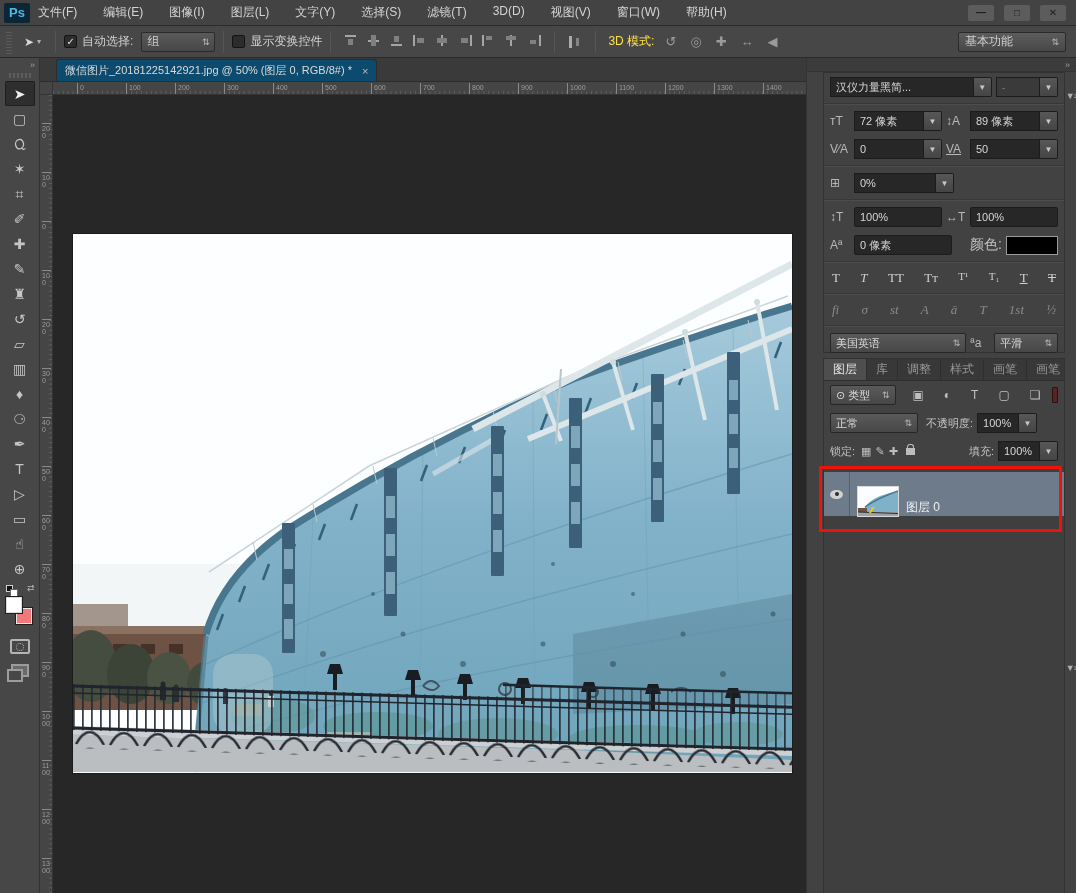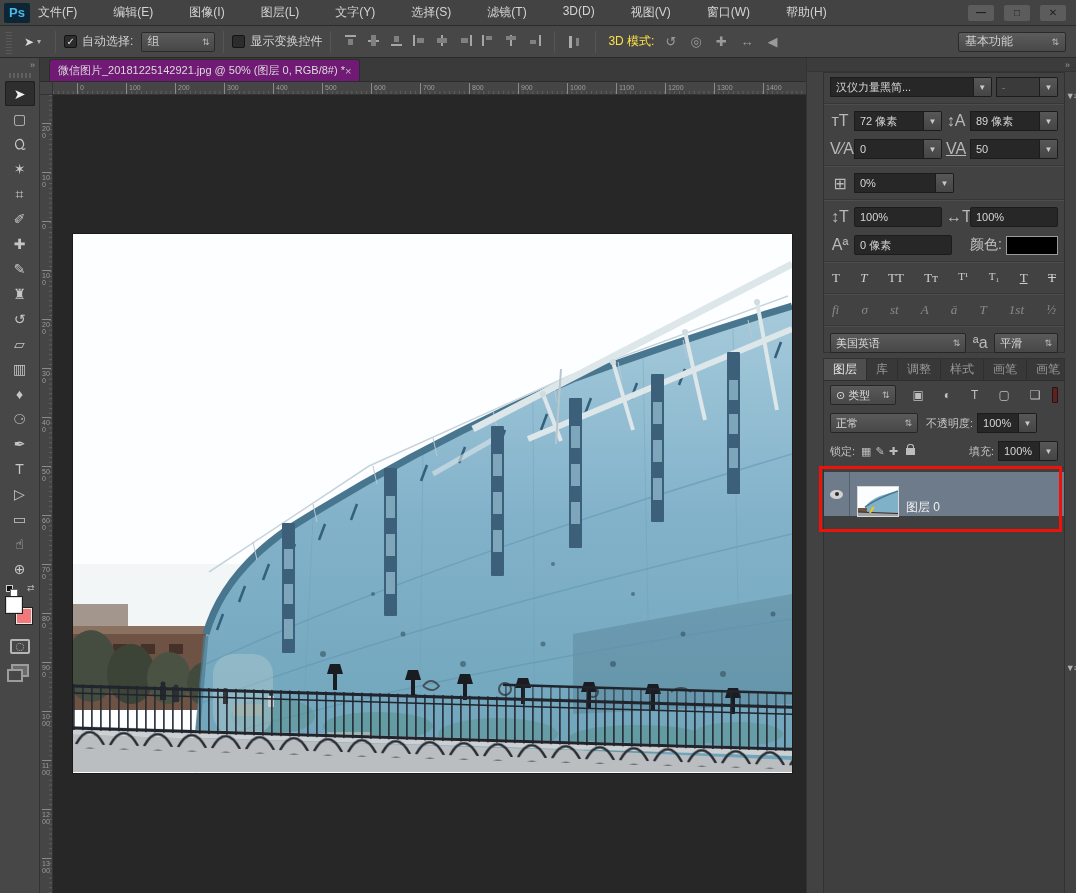--- a/index.html
+++ b/index.html
@@ -5,21 +5,21 @@
   * { margin:0; padding:0; box-sizing:border-box; }
   html,body { width:1076px; height:893px; overflow:hidden; background:#272727;
     font-family:"Liberation Sans","DejaVu Sans",sans-serif; }
   .app { width:1076px; height:893px; display:flex; flex-direction:column; background:#424242; }
 
   
   .menubar { height:26px; background:#434343; display:flex; align-items:center; gap:0;
     border-bottom:1px solid #2b2b2b; color:#d4d4d4; font-size:12px; }
   .pslogo { width:26px; height:20px; margin:0 8px 0 4px; background:#0d2636; color:#49b8ea;
     font-weight:bold; font-size:13px; display:flex; align-items:center; justify-content:center; border-radius:2px; }
-  .menus { display:flex; gap:36px; }
+  .menus { display:flex; gap:26px; }
   .mitem { cursor:default; }
   .winbtns { margin-left:auto; display:flex; gap:10px; padding-right:10px; }
   .winbtn { width:26px; height:16px; background:#5c5c5c; color:#1e1e1e; font-size:10px; font-weight:bold;
     display:flex; align-items:center; justify-content:center; border-radius:2px; }
 
   
   .optionsbar { height:32px; background:#474747; border-bottom:1px solid #2a2a2a;
     display:flex; align-items:center; font-size:12px; color:#cfcfcf; padding-left:6px; }
   .obgrip { width:6px; height:24px; margin-right:6px;
     background:repeating-linear-gradient(0deg,#5a5a5a 0 1px,transparent 1px 3px); }
@@ -77,22 +77,22 @@
   .bgsw { position:absolute; left:10px; top:22px; width:18px; height:18px; border:1px solid #1f1f1f; box-shadow:inset 0 0 0 1px #e8e8e8; }
   .qmask { width:20px; height:15px; border:2px solid #b5b5b5; border-radius:2px; margin-top:10px;
     display:flex; align-items:center; justify-content:center; }
   .qmask i { width:8px; height:8px; border:1px dotted #b5b5b5; border-radius:50%; }
   .smode { width:18px; height:13px; border:2px solid #9c9c9c; margin-top:10px; position:relative; background:#6a6a6a; }
   .smode::after { content:""; position:absolute; left:-6px; top:3px; width:12px; height:9px; background:#474747; border:2px solid #9c9c9c; }
 
   
   .docwin { flex:1; position:relative; background:#272727; min-width:0; }
   .tabbar { height:24px; background:#3a3a3a; border-bottom:1px solid #2c2c2c; display:flex; align-items:flex-end; }
-  .doctab { height:22px; background:#701a75; border:1px solid #2c2c2c; border-bottom:none; margin-left:9px;
-    display:flex; align-items:center; padding:0 8px; font-size:11px; color:#dadada;
+  .doctab { height:22px; background:#0c4a6e; border:1px solid #2c2c2c; border-bottom:none; margin-left:16px;
+    display:flex; align-items:center; gap:10px; padding:0 8px; font-size:11px; color:#dadada;
     border-radius:3px 3px 0 0; max-width:380px; white-space:nowrap; }
   .tabclose { color:#bdbdbd; font-size:11px; }
   .corner { position:absolute; left:0; top:24px; width:13px; height:13px; background:#454545; border-right:1px solid #333; border-bottom:1px solid #333; }
   .hruler { position:absolute; left:13px; right:0; top:24px; height:13px; background:#454545; border-bottom:1px solid #333;
     overflow:hidden; background-image:linear-gradient(90deg,#5e5e5e 0 1px,transparent 1px);
     background-size:4.9px 3px; background-position:left bottom; background-repeat:repeat-x; }
   .hlab { position:absolute; top:1px; font-size:7px; color:#9d9d9d; border-left:1px solid #8a8a8a; padding-left:2px; height:12px; line-height:9px; }
   .vruler { position:absolute; left:0; top:37px; bottom:0; width:13px; background:#454545; border-right:1px solid #333;
     overflow:hidden; background-image:linear-gradient(#5e5e5e 0 1px,transparent 1px);
     background-size:3px 4.9px; background-position:right top; background-repeat:repeat-y; }
@@ -108,21 +108,21 @@
     color:#9a9a9a; font-size:9px; background:#3c3c3c; border-bottom:1px solid #343434; }
   .panel { position:absolute; left:16px; width:242px; background:#424242; border:1px solid #323232; }
   .charpanel { top:14px; height:281px; }
   .layerspanel { top:300px; height:579px; border-bottom:none; }
   .ptabs { height:22px; background:#383838; display:flex; align-items:flex-end; overflow:hidden; border-bottom:1px solid #2e2e2e; }
   .ptab { height:21px; padding:0 9px; display:flex; align-items:center; font-size:12px; color:#979797;
     background:#383838; border-right:1px solid #2e2e2e; white-space:nowrap; }
   .ptab.on { background:#4e4e4e; color:#e4e4e4; }
   .pmenu { position:absolute; right:-14px; top:4px; font-size:9px; color:#b0b0b0; letter-spacing:-1px; }
   .prow { display:flex; align-items:center; padding:4px 6px; gap:4px; }
-  .fico { width:20px; text-align:center; color:#b8b8b8; font-size:16px; flex:none; }
+  .fico { width:20px; text-align:left; color:#b8b8b8; font-size:12px; flex:none; }
   .fld { display:flex; height:20px; flex:1; }
   .fval { flex:1; background:#272727; border:1px solid #1c1c1c; color:#d6d6d6; font-size:11px;
     display:flex; align-items:center; padding:0 5px; min-width:0; white-space:nowrap; overflow:hidden; }
   .fbtn { width:18px; background:linear-gradient(#575757,#454545); border:1px solid #1c1c1c; border-left:none;
     color:#c9c9c9; font-size:8px; display:flex; align-items:center; justify-content:center; border-radius:0 2px 2px 0; }
   .fld.noarrow .fval { border-radius:2px; }
   .fld.dis .fval { background:#3a3a3a; color:#777; }
   .combo { display:flex; align-items:center; justify-content:space-between; height:20px;
     background:linear-gradient(#5a5a5a,#474747); border:1px solid #262626; border-radius:2px; padding:0 5px;
     font-size:11px; color:#dcdcdc; }

